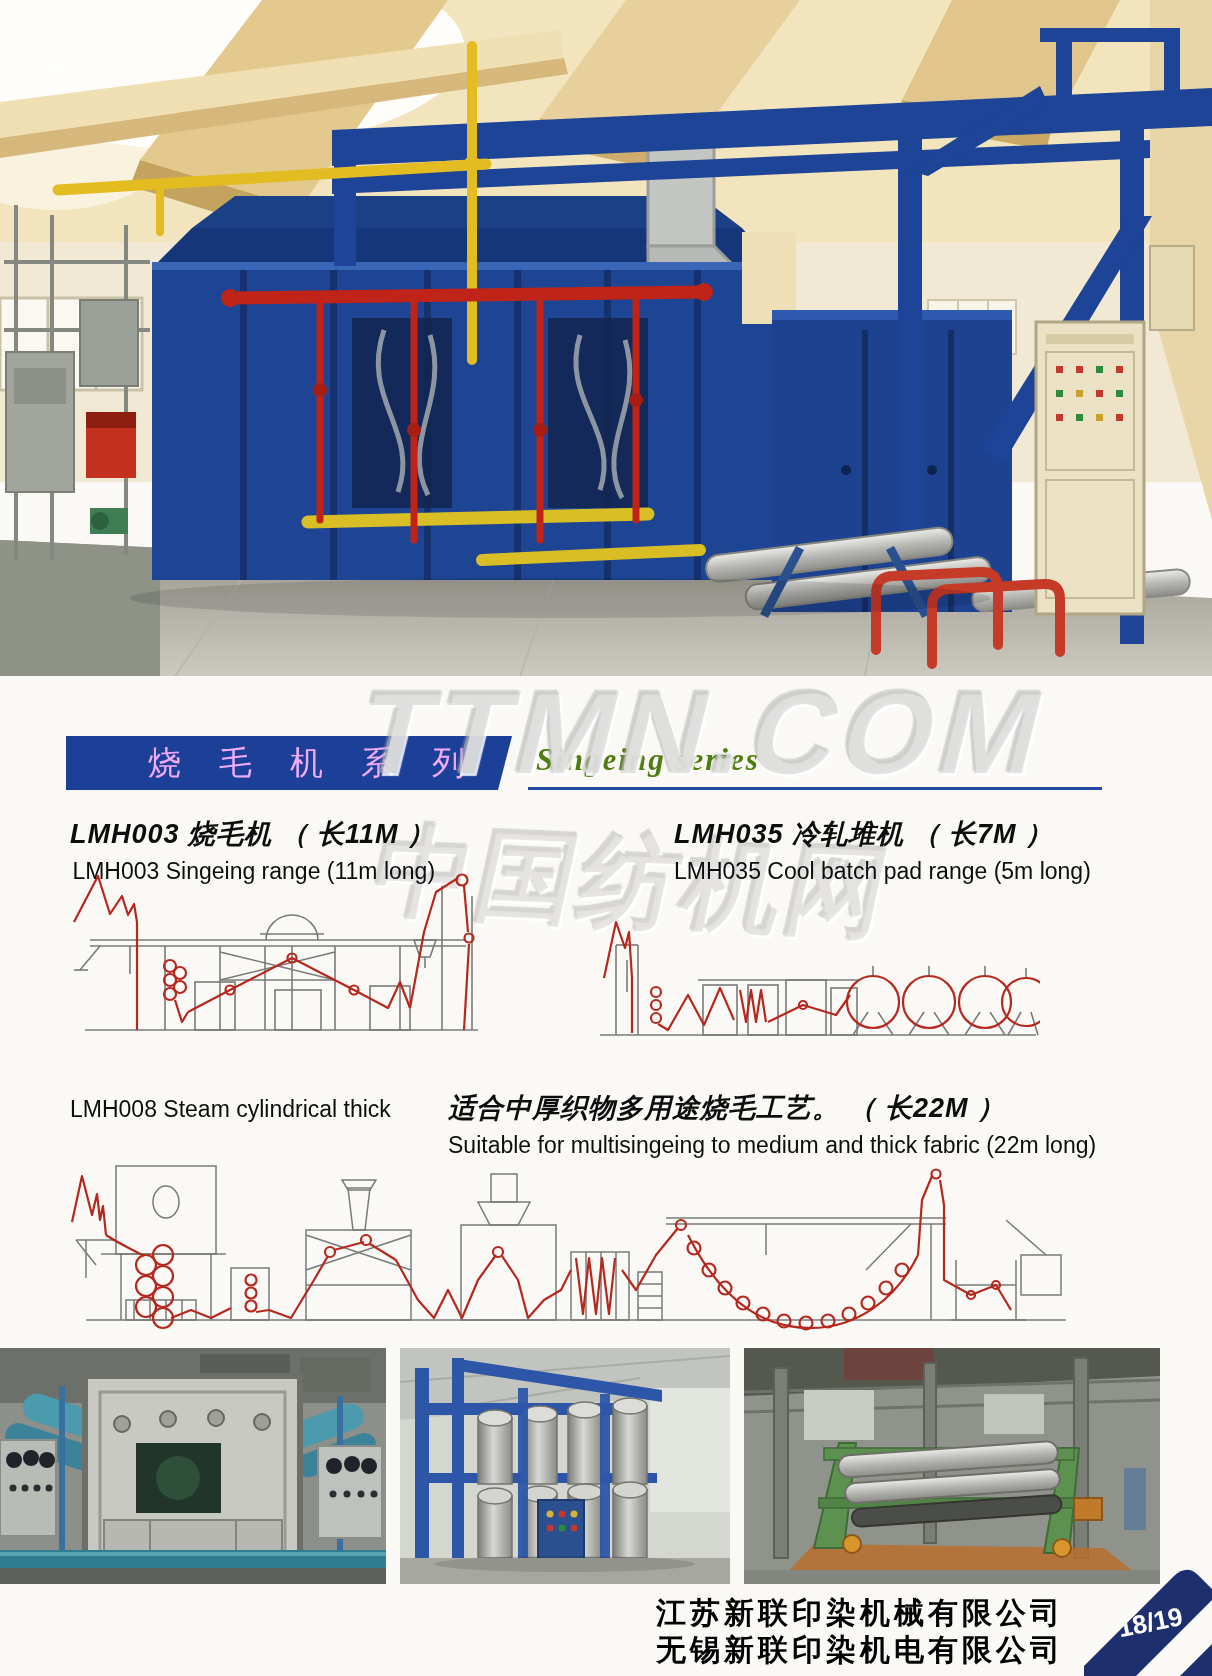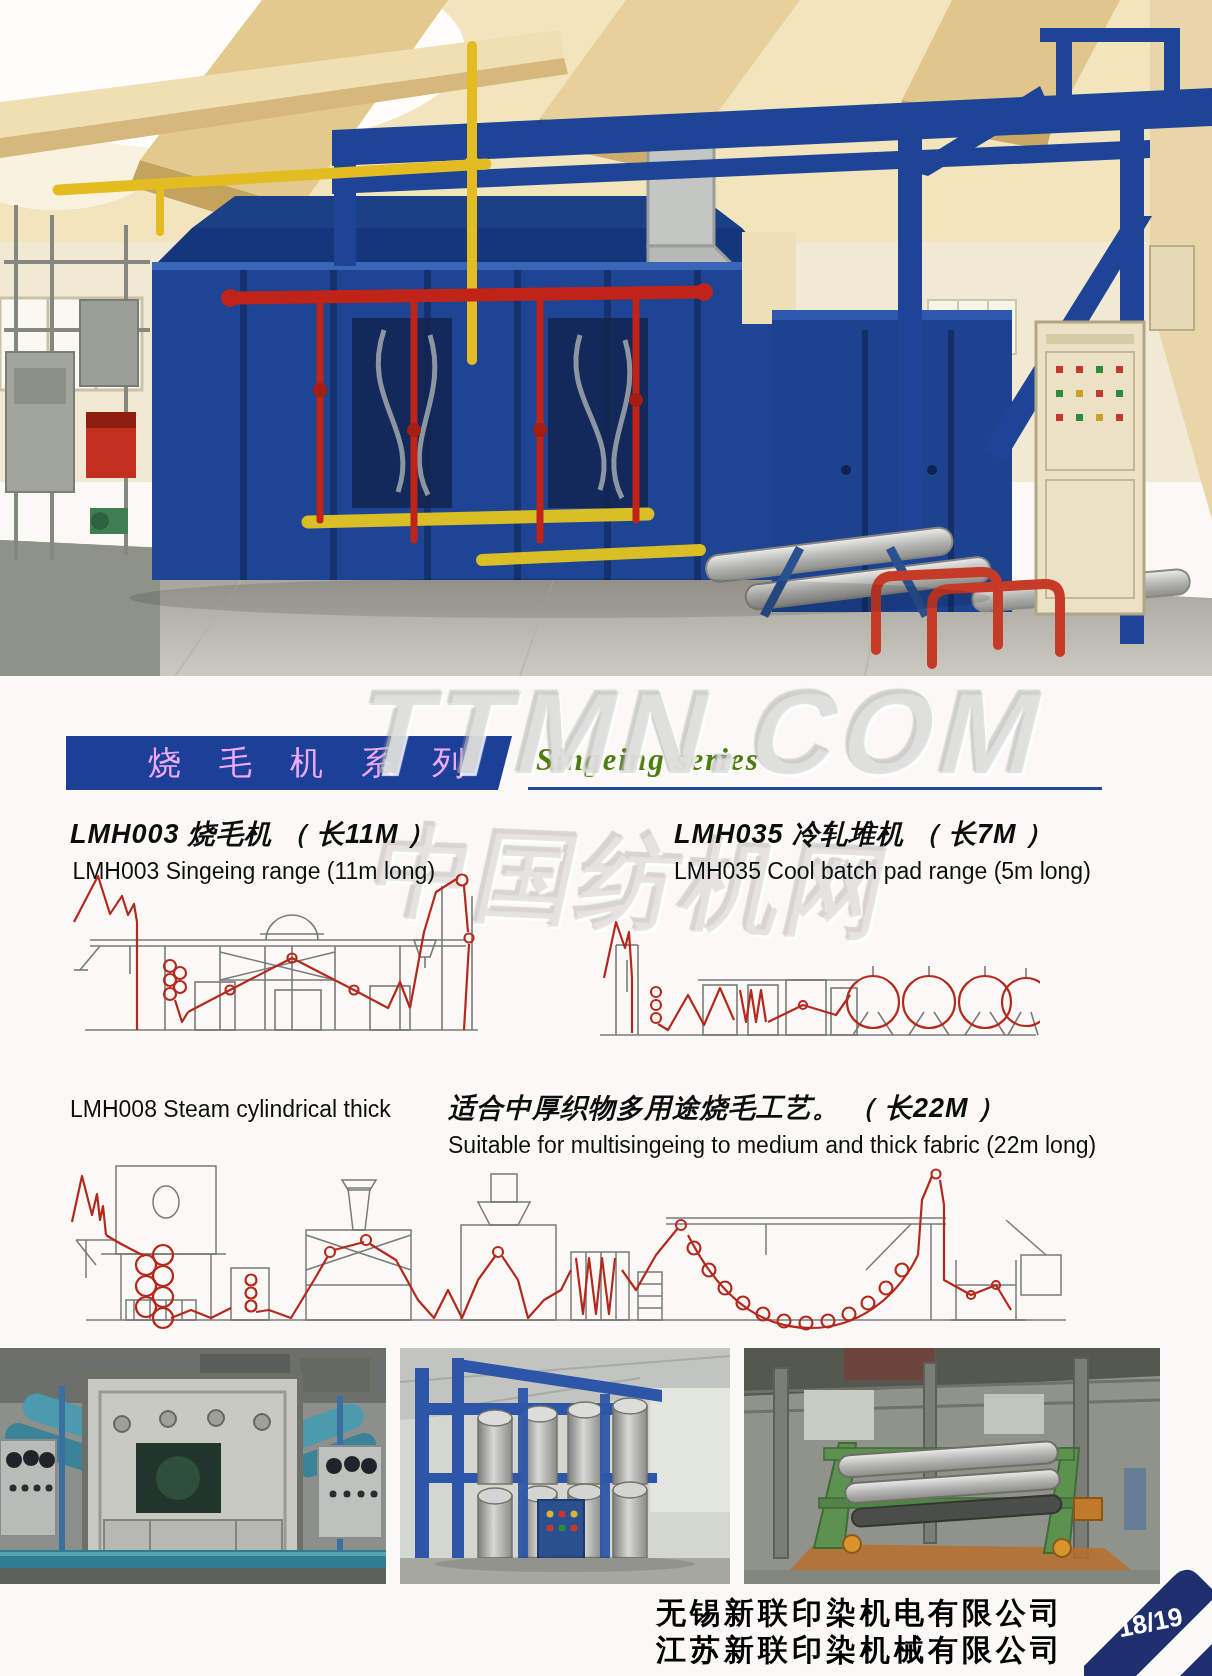--- a/index.html
+++ b/index.html
@@ -573,22 +573,22 @@
         <rect x="105" y="154" width="210" height="18" rx="9" fill="#4a4d48" stroke="#34362f" stroke-width="2"></rect>
       </g>
       <rect x="330" y="150" width="28" height="22" fill="#c07a2a" stroke="#8d5618" stroke-width="2"></rect>
       <circle cx="108" cy="196" r="9" fill="#d8952c" stroke="#8d5618" stroke-width="2"></circle>
       <circle cx="318" cy="200" r="9" fill="#d8952c" stroke="#8d5618" stroke-width="2"></circle>
       <rect x="0" y="222" width="416" height="14" fill="#83867e"></rect>
     </svg>
   </div>
 
   <div class="abs footer">
+    <div>江苏新联印染机械有限公司</div>
     <div>无锡新联印染机电有限公司</div>
-    <div>江苏新联印染机械有限公司</div>
   </div>
 
   <div class="abs badge">
     <svg width="128" height="122" viewBox="0 0 128 122">
       <path d="M 0 112 L 90 22 Q 103 10 114 21 L 128 35 L 128 46 L 52 122 L 0 122 Z" fill="#1e2f6e"></path>
       <path d="M 96 122 L 128 90 L 128 122 Z" fill="#1e2f6e"></path>
       <text x="34" y="78" fill="#ffffff" font-size="26" font-weight="bold" font-family="Liberation Sans, DejaVu Sans, sans-serif" transform="rotate(-11 62 70)">18/19</text>
     </svg>
   </div>
 

